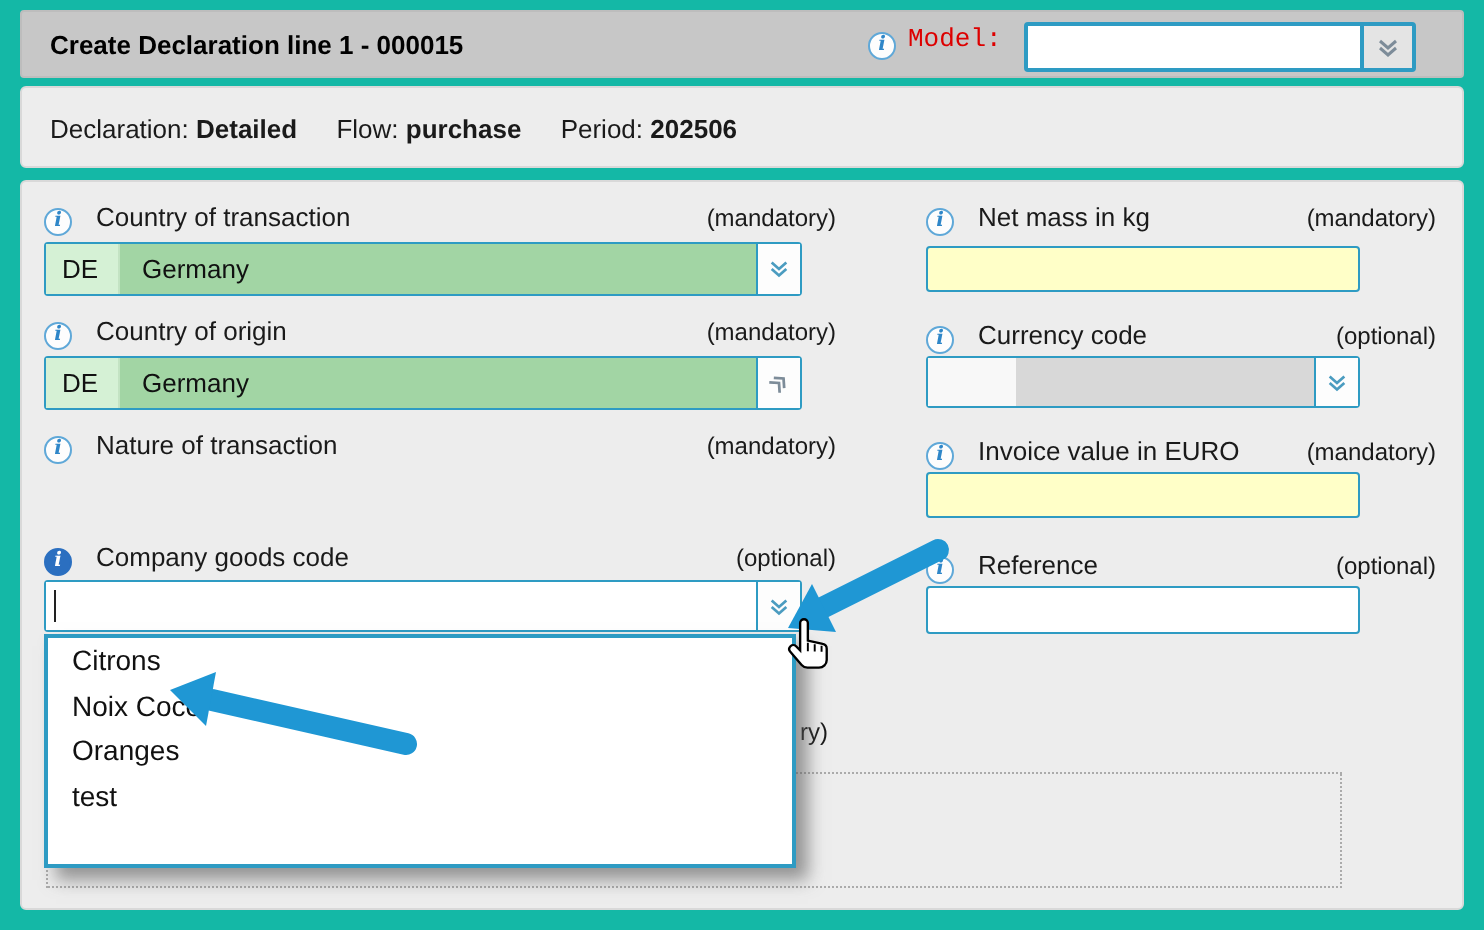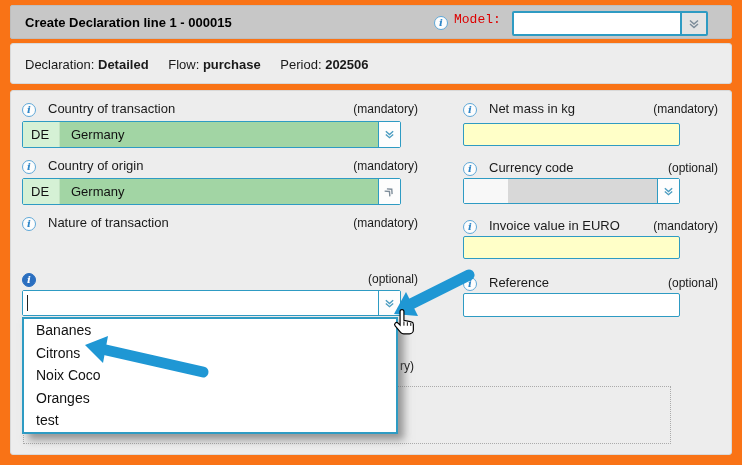--- a/index.html
+++ b/index.html
@@ -1,18 +1,18 @@
 <!DOCTYPE html>
 <html><head>
 <meta charset="utf-8">
 <style>
   * { margin:0; padding:0; box-sizing:border-box; }
   html,body { background:#ffffff; }
   body { font-family:"Liberation Sans", sans-serif; color:#111; }
-  #stage { position:relative; width:742px; height:465px; background:#f97316; overflow:hidden; }
+  #stage { position:relative; width:742px; height:465px; background:#14b8a6; overflow:hidden; }
 
   
   .header-bar { position:absolute; left:10px; top:5px; width:722px; height:34px;
                 background:#c7c7c7; border:1px solid #bdbdbd; border-radius:2px; }
   .header-title { position:absolute; left:14px; top:9px; font-size:13px; font-weight:bold; color:#000; }
   .model-group { position:absolute; left:423px; top:0; height:34px; }
   .model-info { position:absolute; left:0px; top:10px; }
   .model-label { position:absolute; left:20px; top:6px; color:#dd0000; font-size:13px;font-family:Liberation Mono, monospace; }
   .model-combo { position:absolute; left:78px; top:5px; width:196px; height:25px;
                  background:#fff; border:2px solid #2e9bc3; border-radius:2px; display:flex; }
@@ -143,39 +143,39 @@
     </div>
 
     <div class="label-row" style="left:11px; top:124px; width:396px;">
       <span class="info">i</span>
       <span class="lbl">Nature of transaction</span>
       <span class="hint">(mandatory)</span>
     </div>
 
     <div class="label-row" style="left:11px; top:180px; width:396px;">
       <span class="info filled">i</span>
+      <span class="lbl">Company goods code</span>
       <span class="hint">(optional)</span>
     </div>
     <div class="combo" style="left:11px; top:199px; width:379px; height:26px;">
       <div class="val" style="background:#fff; position:relative;"><span class="caret"></span><span></span></div>
       <div class="chev-btn">
         <span>
           <svg class="chev-svg" width="11" height="11" viewBox="0 0 12 12">
               <path d="M2 2.5 L6 6 L10 2.5 M2 6 L6 9.5 L10 6" fill="none" stroke="#4b9cc0" stroke-width="1.5"></path>
             </svg>
         </span>
       </div>
     </div>
 
     <div class="hidden-frag">ry)</div>
 
     <div class="dashed-box"></div>
 
     <div class="goods-list">
-      <div class="item">Bananes</div>
       <div class="item">Citrons</div>
       <div class="item">Noix Coco</div>
       <div class="item">Oranges</div>
       <div class="item">test</div>
     </div>
 
     <div class="label-row" style="left:452px; top:10px; width:255px;">
       <span class="info">i</span>
       <span class="lbl">Net mass in kg</span>
       <span class="hint">(mandatory)</span>

